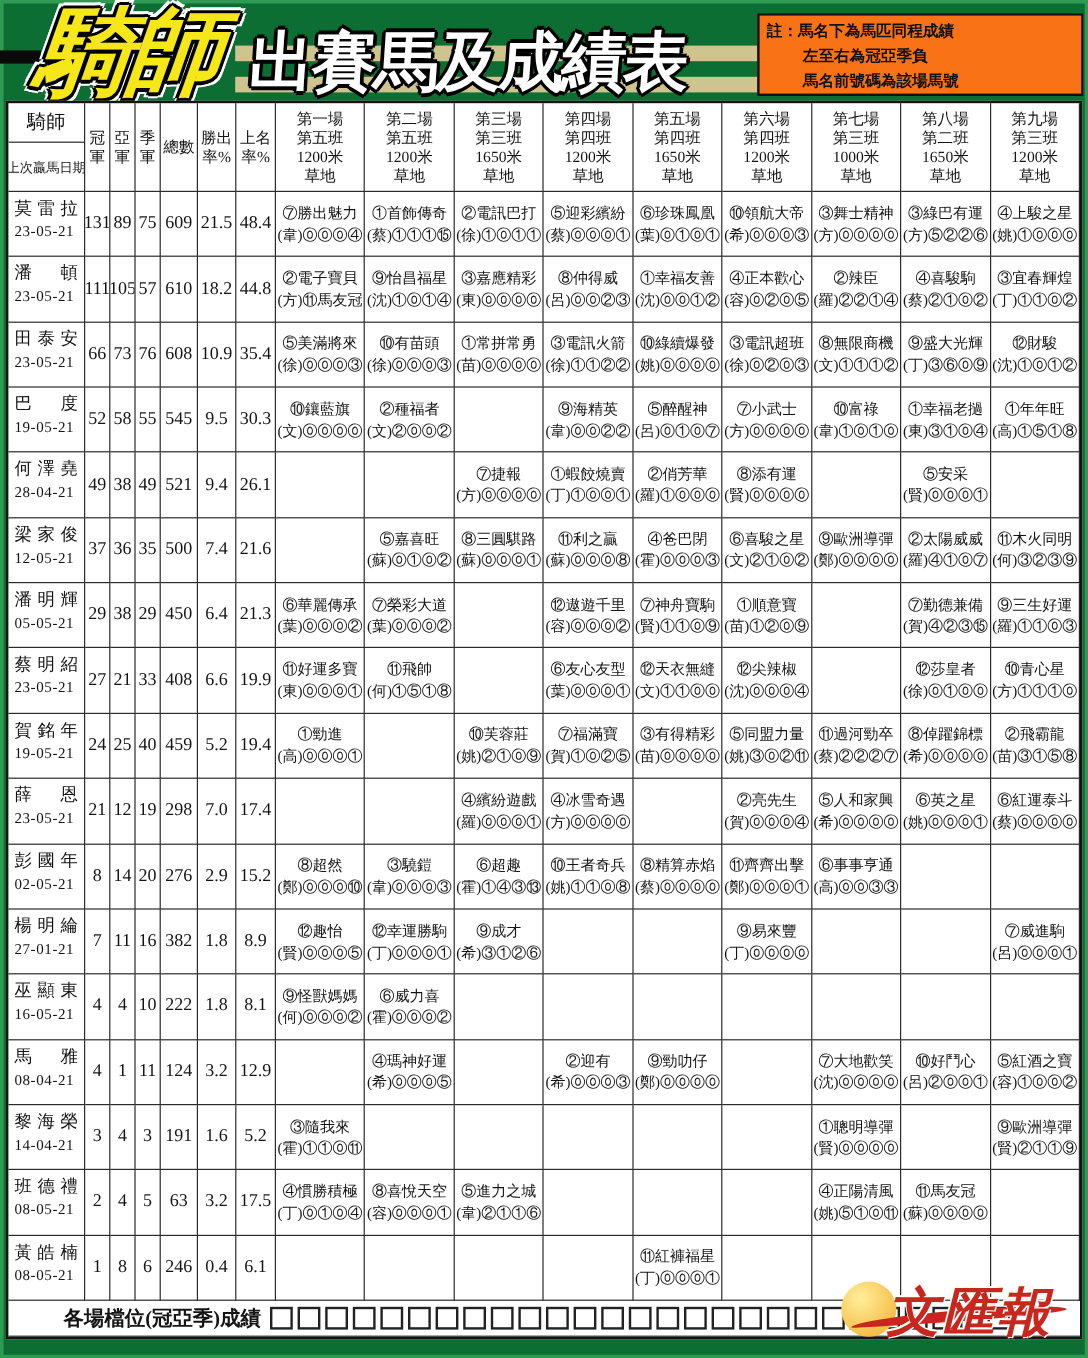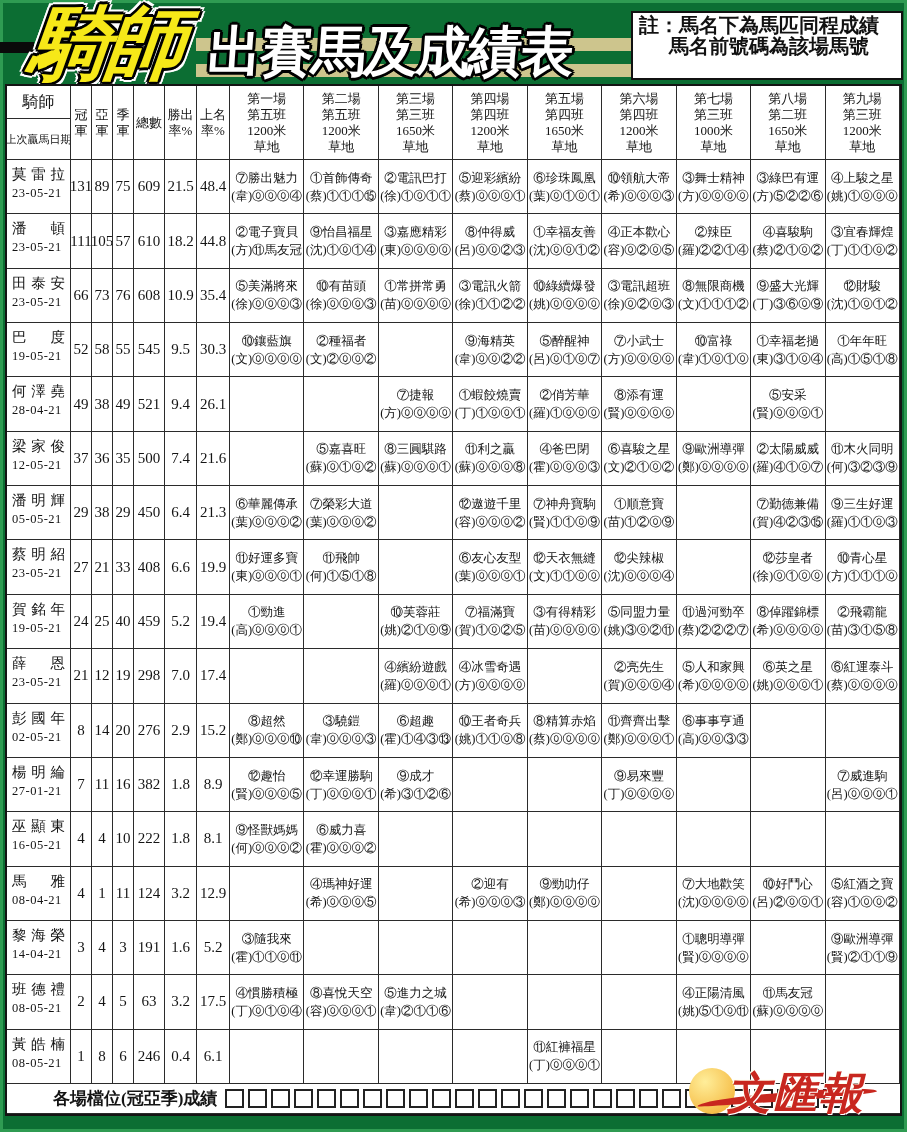--- a/index.html
+++ b/index.html
@@ -15,23 +15,23 @@
   .logo-cn{position:absolute;left:30px;top:-9px;font-size:80px;font-weight:bold;font-style:italic;
     color:#f6e818;letter-spacing:-5px;transform:skewX(-6deg);white-space:nowrap;
     text-shadow:-2px -2px 0 #000,2px -2px 0 #000,-2px 2px 0 #000,2px 2px 0 #000,
       -3px 0 0 #000,3px 0 0 #000,0 -3px 0 #000,0 3px 0 #000,
       -5px 0 0 #fff,5px 0 0 #fff,0 -5px 0 #fff,0 5px 0 #fff,
       -4px -4px 0 #fff,4px -4px 0 #fff,-4px 4px 0 #fff,4px 4px 0 #fff;}
   .title-cn{position:absolute;left:208px;top:16px;font-size:54px;font-weight:bold;
     color:#ffffff;letter-spacing:-2px;transform:skewX(-4deg);white-space:nowrap;
     text-shadow:-2px -2px 0 #000,2px -2px 0 #000,-2px 2px 0 #000,2px 2px 0 #000,
       -3px 0 0 #000,3px 0 0 #000,0 -3px 0 #000,0 3px 0 #000;}
-  .note-box{position:absolute;right:4px;top:11px;width:272px;height:69px;background:#ffffff;
+  .note-box{position:absolute;right:4px;top:11px;width:272px;height:69px;background:#f97316;
     border:2px solid #111;box-sizing:border-box;padding:2px 6px;color:#111;
-    font-size:20px;font-weight:bold;line-height:21px;}
+    font-size:13px;font-weight:bold;line-height:21px;}
   .note-line{white-space:nowrap;}
   .note-indent{padding-left:30px;}
   
   .table-outer{position:absolute;left:5px;top:84px;width:897px;height:1032px;background:#fff;
     border:2px solid #141414;box-sizing:border-box;display:grid;
     grid-template-columns:64px 21px 21px 21px 31px 32px 33px repeat(9,1fr);
     grid-template-rows:74px repeat(17,1fr) 30px;color:#141414;}
   .cell{border-right:1px solid #2b2b2b;border-bottom:1px solid #2b2b2b;box-sizing:border-box;
     overflow:hidden;}
   .head{display:flex;align-items:center;justify-content:center;text-align:center;
@@ -47,21 +47,21 @@
   .jname{display:flex;justify-content:space-between;font-size:14.5px;line-height:20px;}
   .jdate{font-size:12.5px;letter-spacing:.5px;line-height:18px;}
   .stat-cell{display:flex;align-items:center;justify-content:center;font-size:15px;}
   .race-cell{display:flex;flex-direction:column;align-items:center;justify-content:center;
     font-size:12.5px;line-height:18px;white-space:nowrap;}
   .foot{grid-column:1 / -1;display:flex;align-items:center;padding-left:46px;
     font-size:17px;font-weight:bold;border-right:none;}
   .boxes{display:flex;margin-left:8px;gap:4px;}
   .rbox{width:15px;height:15px;border:2px solid #222;background:#fff;flex:0 0 auto;}
   
-  .watermark{position:absolute;right:18px;bottom:12px;width:200px;height:54px;pointer-events:none;}
+  .watermark{position:absolute;right:6px;bottom:12px;width:200px;height:54px;pointer-events:none;}
   .wm-circle{position:absolute;left:0;top:2px;width:46px;height:46px;border-radius:50%;
     background:radial-gradient(circle at 35% 30%,#ffee9a,#f2ac2b);}
   .wm-swoosh{position:absolute;left:8px;top:26px;width:180px;height:9px;background:#c8271f;
     border-radius:60% 40% 50% 50%/90% 60% 40% 10%;transform:rotate(-4deg);}
   .wm-text{position:absolute;left:38px;top:-2px;font-size:44px;font-weight:bold;font-style:italic;
     color:#c8271f;letter-spacing:2px;white-space:nowrap;
     text-shadow:1px 1px 0 #fff,-1px -1px 0 #ffe;}
 </style>
 </head>
 <body>
@@ -69,20 +69,21 @@
 <div class="page">
 
   <div class="masthead">
     <div class="dash"></div>
     <div class="stripe s1"></div>
     <div class="stripe s2"></div>
     <div class="logo-cn">騎師</div>
     <div class="title-cn">出賽馬及成績表</div>
     <div class="note-box" id="note-box">
         <div class="note-line">註：馬名下為馬匹同程成績</div>
+        <div class="note-line note-indent">左至右為冠亞季負</div>
         <div class="note-line note-indent">馬名前號碼為該場馬號</div>
       </div>
   </div>
 
   <div class="table-outer" id="grid">
       <div class="cell jockey-head">
         <div class="jh-top">騎師</div>
         <div class="jh-bot">上次贏馬日期</div>
       </div>
       <div class="cell head stat-head">冠軍</div>

